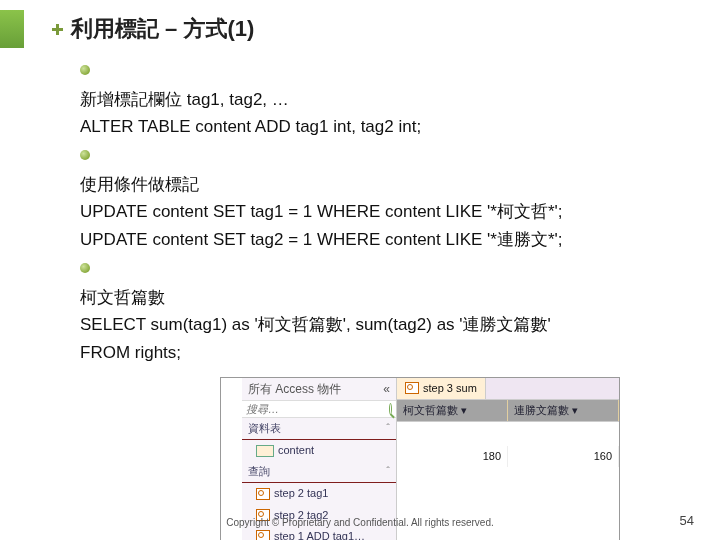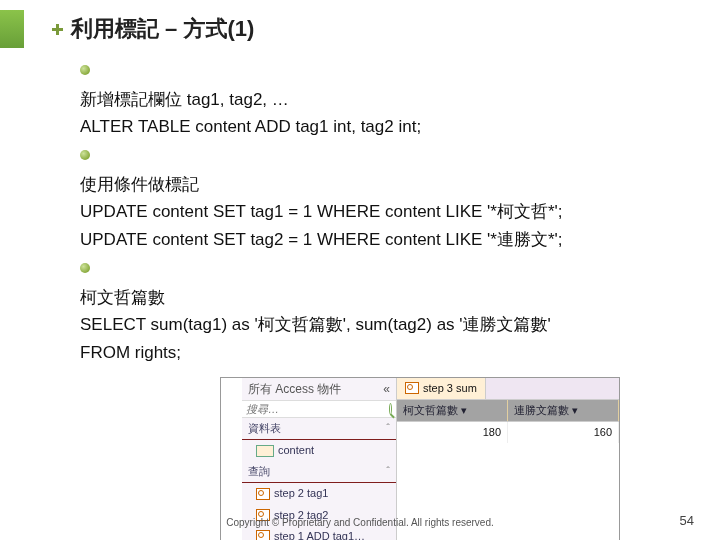--- a/index.html
+++ b/index.html
@@ -29,21 +29,21 @@
   .item.sel { background:#ffd38a; }
   .ico { width:14px; height:12px; background:#fff; border:1px solid #c60; position:relative; flex:0 0 14px; }
   .ico.tab { border-color:#6a8; }
   .ico.q::after{content:"";position:absolute;left:1px;top:1px;width:4px;height:4px;border:1px solid #c60;border-radius:50%;}
   .navR { flex:1; background:#fff; }
   .tabrow { display:flex; background:#efe6f2; border-bottom:1px solid #ccc; }
   .tab { padding:2px 8px; border-right:1px solid #ccc; display:flex; align-items:center; gap:4px; font-size:11px; background:#fff0d6; }
   .hdr { display:flex; border-bottom:1px solid #ccc; }
   .hcell { flex:1; padding:2px 6px; background:#a3a3a3; border-right:1px solid #e2cfa0; color:#223; font-size:11px; white-space:nowrap; }
   .drow { display:flex; }
-  .dcell { flex:1; padding:2px 6px; text-align:right; border-right:1px solid #eee; font-size:11px; }
+  .dcell { flex:1; padding:2px 6px; text-align:right; border-right:1px solid #eee; font-size:11px;margin-top:24px; }
   .blank { height:100px; background:#fff; }
   .rowbar { height:16px; border-top:1px solid #ccc; background:linear-gradient(#ffe4e4,#ffc9c9); }
   .foot { position:absolute; bottom:12px; width:100%; text-align:center; font-size:10px; color:#555; }
   .pnum { position:absolute; right:26px; bottom:12px; font-size:13px; color:#444; }
 </style>
 </head>
 <body>
 
 <div class="greenbar"></div>
 

